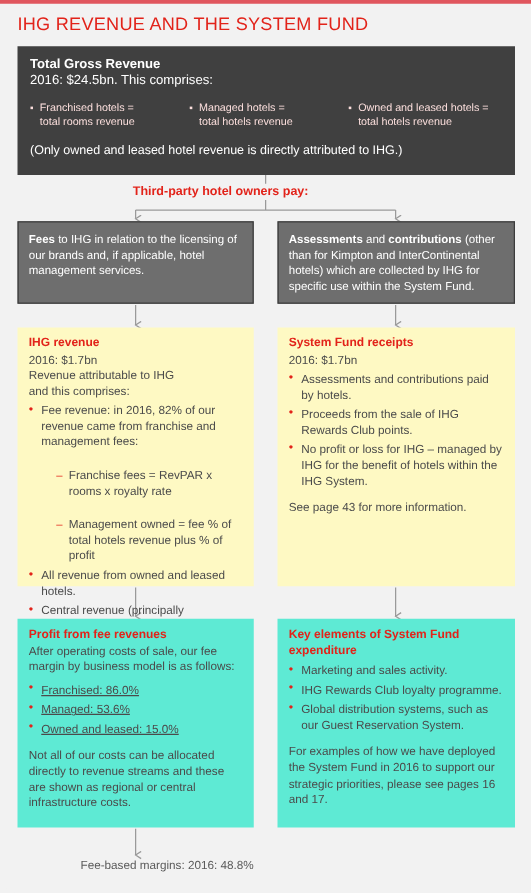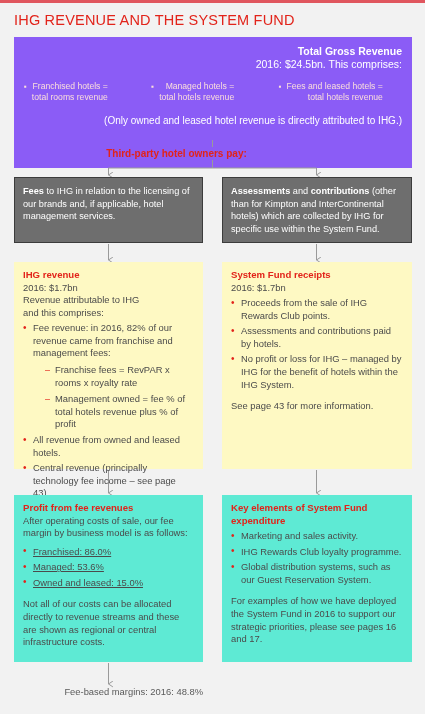--- a/index.html
+++ b/index.html
@@ -37,25 +37,24 @@
     color: #e2231a;
     font-weight: 400;
   }
 
   
   .red-box {
     position: absolute;
     left: 14px;
     top: 37px;
     width: 398px;
-    height: 131px;
-    background: #8b5cf6;
+    height: 103px;
+    background: #404040;
     color: #ffffff;
     padding: 8px 10px 6px 10px;
-    text-align: right;
   }
   .red-box .rb-title {
     font-size: 10.5px;
     font-weight: bold;
     line-height: 13px;
   }
   .red-box .rb-sub {
     font-size: 10.5px;
     line-height: 13.5px;
     margin-bottom: 9px;
@@ -151,21 +150,21 @@
     left: 0; top: -0.5px;
     color: #e2231a;
     font-size: 10px;
   }
   ul.gb-sublist { list-style: none; margin: 4px 0 0 0; padding: 0 0 0 12px; }
   ul.gb-sublist > li {
     position: relative;
     padding-left: 10px;
     font-size: 9.4px;
     line-height: 12.6px;
-    margin-top: 4px;
+    margin-top: 14px;
   }
   ul.gb-sublist > li::before {
     content: "\2013";
     position: absolute;
     left: 0; top: 0;
     color: #e2231a;
     font-size: 9px;
   }
 
   #ihg-revenue-box   { left: 14px;  top: 262px; width: 189px; height: 207px; }
@@ -223,21 +222,21 @@
       <div class="rb-col">
         <span class="dot">▪</span>
         <span>
           <span>Managed hotels =</span><br>
           <span>total hotels revenue</span>
         </span>
       </div>
       <div class="rb-col">
         <span class="dot">▪</span>
         <span>
-          <span>Fees and leased hotels =</span><br>
+          <span>Owned and leased hotels =</span><br>
           <span>total hotels revenue</span>
         </span>
       </div>
     </div>
     <div class="rb-note">(Only owned and leased hotel revenue is directly attributed to IHG.)</div>
   </div>
 
   <svg class="svg-layer" viewBox="0 0 425 714" width="425" height="714">
     <defs>
       <marker id="arw" markerWidth="8" markerHeight="8" refX="3.2" refY="6" orient="auto" markerUnits="userSpaceOnUse">
@@ -290,22 +289,22 @@
       </li>
       <li>All revenue from owned and leased hotels.</li>
       <li>Central revenue (principally technology fee income – see page 43).</li>
     </ul>
   </div>
 
   <div class="grey-box" id="system-fund-box">
     <div class="gb-title">System Fund receipts</div>
     <div class="gb-line">2016: $1.7bn</div>
     <ul class="gb-list">
+      <li>Assessments and contributions paid by hotels.</li>
       <li>Proceeds from the sale of IHG Rewards Club points.</li>
-      <li>Assessments and contributions paid by hotels.</li>
       <li>No profit or loss for IHG – managed by IHG for the benefit of hotels within the IHG System.</li>
     </ul>
     <div class="wb-para">See page 43 for more information.</div>
   </div>
 
   <div class="white-box" id="profit-box">
     <div class="wb-title">Profit from fee revenues</div>
     <div class="wb-line">After operating costs of sale, our fee margin by business model is as follows:</div>
     <ul class="gb-list" style="margin-top:6px;text-decoration:underline;">
       <li>Franchised: 86.0%</li>

